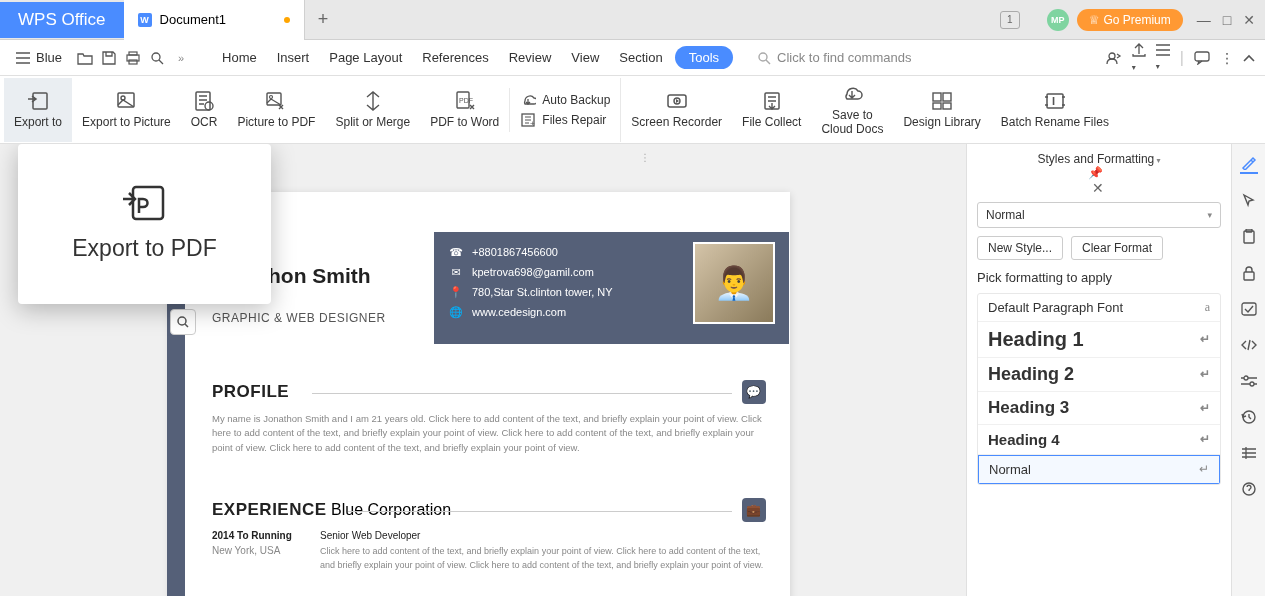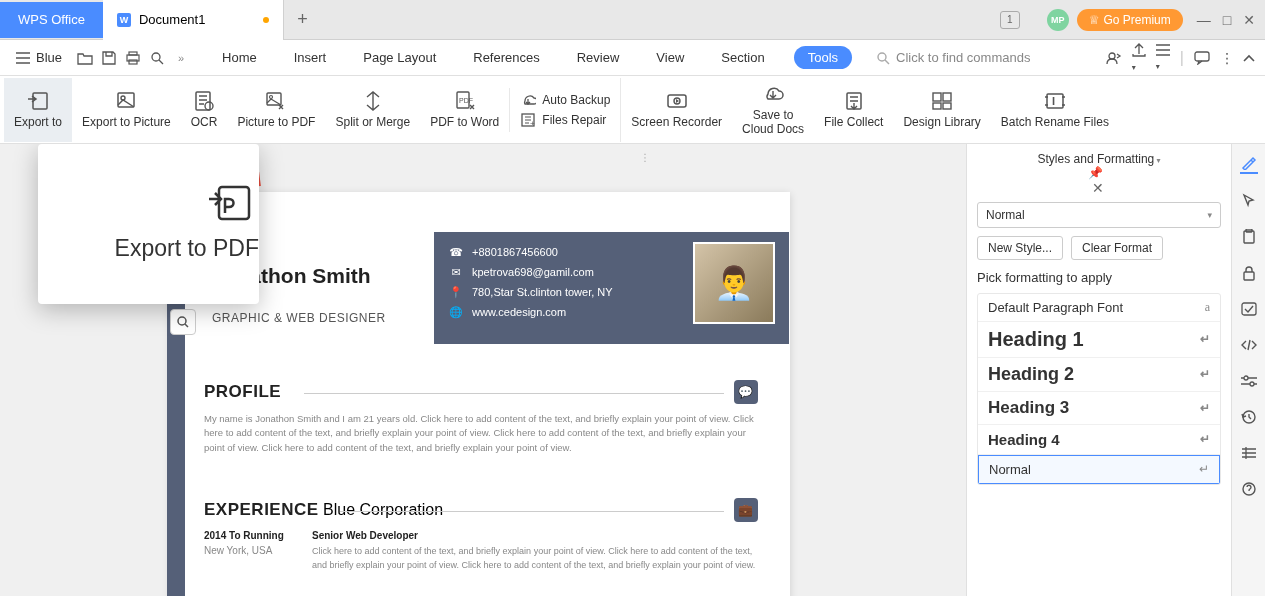--- a/index.html
+++ b/index.html
@@ -1,38 +1,38 @@
 <!DOCTYPE html>
 <html><head>
 <meta charset="utf-8">
 <style>
 * { margin: 0; padding: 0; box-sizing: border-box; font-family: -apple-system, BlinkMacSystemFont, "Segoe UI", Arial, sans-serif; }
 body { width: 1265px; height: 596px; background: #f5f5f5; overflow: hidden; position: relative; }
 
 
 .titlebar { height: 40px; background: #e8e8e8; display: flex; align-items: center; border-bottom: 1px solid #d0d0d0; }
-.tab-app { height: 36px; padding: 0 18px; background: #4a8cff; color: white; display: flex; align-items: center; font-size: 13px; }
+.tab-app { height: 36px; padding: 0 18px; background: #4a8cff; color: white; display: flex; align-items: center; font-size: 17px; }
 .tab-doc { height: 40px; padding: 0 14px; background: white; display: flex; align-items: center; font-size: 13px; gap: 8px; border-right: 1px solid #d0d0d0; }
 .tab-doc .doc-icon { width: 14px; height: 14px; background: #4a8cff; border-radius: 2px; display: flex; align-items: center; justify-content: center; color: white; font-size: 9px; font-weight: bold; }
 .tab-doc .dot { width: 6px; height: 6px; background: #ffa500; border-radius: 50%; margin-left: 50px; }
 .tab-add { width: 36px; height: 40px; display: flex; align-items: center; justify-content: center; color: #666; font-size: 18px; }
 .titlebar-right { margin-left: auto; display: flex; align-items: center; gap: 8px; padding-right: 10px; }
 .badge-1 { width: 20px; height: 18px; border: 1px solid #aaa; border-radius: 3px; display: flex; align-items: center; justify-content: center; font-size: 10px; color: #666; }
 .avatar-mp { width: 22px; height: 22px; background: #7fd4a0; color: white; border-radius: 50%; display: flex; align-items: center; justify-content: center; font-size: 9px; font-weight: bold; margin-left: 19px; }
 .go-premium { background: #ff9933; color: white; border-radius: 14px; padding: 4px 12px; font-size: 12px; display: flex; align-items: center; gap: 4px; }
 .go-premium::before { content: "♕"; }
 .window-controls { display: flex; gap: 12px; color: #666; margin-left: 6px; }
 .window-controls span { font-size: 14px; cursor: pointer; }
 
 
 .menubar { height: 36px; background: white; display: flex; align-items: center; padding: 0 10px; border-bottom: 1px solid #e0e0e0; gap: 4px; }
 .hamburger { display: flex; align-items: center; gap: 6px; font-size: 13px; color: #333; padding: 0 6px; }
 .quick-icons { display: flex; gap: 6px; align-items: center; margin-left: 4px; }
 .quick-icons .qi { width: 18px; height: 18px; color: #555; display: flex; align-items: center; justify-content: center; }
-.menu-items { display: flex; gap: 21px; margin-left: 20px; font-size: 13px; color: #333; }
+.menu-items { display: flex; gap: 4px; margin-left: 20px; font-size: 13px; color: #333; }
 .menu-items .mi { padding: 4px 8px; cursor: pointer; }
 .menu-items .mi.active { background: #4a8cff; color: white; border-radius: 12px; padding: 4px 14px; }
 .search-box { margin-left: 20px; display: flex; align-items: center; gap: 6px; color: #888; font-size: 13px; }
 .menubar-right { margin-left: auto; display: flex; gap: 10px; align-items: center; color: #555; }
 .menubar-right .ri { font-size: 14px; }
 
 
 .ribbon { height: 68px; background: white; display: flex; align-items: center; border-bottom: 1px solid #e0e0e0; padding: 0 4px; }
 .ribbon-item { display: flex; flex-direction: column; align-items: center; justify-content: center; padding: 4px 10px; cursor: pointer; font-size: 12px; color: #333; height: 64px; }
 .ribbon-item.highlighted { background: #eaeef2; }
@@ -40,50 +40,50 @@
 .ribbon-item .ri-label { text-align: center; line-height: 1.15; }
 .ribbon-group { display: flex; flex-direction: column; justify-content: flex-start; padding: 4px 10px; gap: 4px; border-left: 1px solid #e8e8e8; }
 .ribbon-group .rg-row { display: flex; align-items: center; gap: 6px; font-size: 12px; color: #333; }
 .ribbon-group .rg-row .rg-icon { width: 16px; height: 16px; color: #555; display: flex; align-items: center; justify-content: center; }
 
 
 .main { display: flex; height: calc(596px - 40px - 36px - 68px); }
 .canvas { flex: 1; background: #f0f0f0; position: relative; overflow: hidden; }
 
 
-.popup { position: absolute; left: 38px; top: 0px; width: 221px; height: 160px; background: white; border-radius: 4px; box-shadow: 0 6px 24px rgba(0,0,0,0.25); display: flex; flex-direction: column; align-items: flex-end; justify-content: center; z-index: 10; }
+.popup { position: absolute; left: 18px; top: 0px; width: 253px; height: 160px; background: white; border-radius: 4px; box-shadow: 0 6px 24px rgba(0,0,0,0.25); display: flex; flex-direction: column; align-items: center; justify-content: center; z-index: 10; }
 .popup .p-icon { width: 56px; height: 40px; margin-bottom: 10px; }
 .popup .p-text { font-size: 23px; color: #333; text-align: center; line-height: 1.35; }
 .red-arrow { position: absolute; left: 160px; top: -10px; width: 110px; height: 60px; z-index: 9; }
 
 
 .doc { position: absolute; left: 170px; top: 48px; width: 620px; height: 410px; background: white; box-shadow: 0 2px 8px rgba(0,0,0,0.15); }
 .doc-sidebar-tab { position: absolute; left: -3px; top: 0; width: 18px; height: 100%; background: #556078; }
 .doc-zoom-icon { position: absolute; left: 0px; top: 117px; width: 26px; height: 26px; background: white; border: 1px solid #ccc; border-radius: 4px; display: flex; align-items: center; justify-content: center; color: #555; z-index: 2; }
 
 .resume-header { position: absolute; left: 264px; top: 40px; width: 355px; height: 112px; background: #556078; display: flex; }
 .resume-contact { padding: 14px 16px; flex: 1; color: white; font-size: 11px; display: flex; flex-direction: column; gap: 8px; }
 .resume-contact .rc-row { display: flex; gap: 10px; align-items: center; }
 .resume-contact .rc-icon { width: 12px; height: 12px; display: flex; align-items: center; justify-content: center; }
 .resume-photo { width: 82px; height: 82px; background: linear-gradient(135deg, #d4c4a8, #8a7a5a); margin: 10px 14px 0 4px; border: 2px solid white; display:flex; align-items:center; justify-content:center; font-size:32px; }
 
 .resume-name { position: absolute; left: 42px; top: 72px; font-size: 21px; font-weight: bold; color: #222; }
 .resume-role { position: absolute; left: 42px; top: 119px; font-size: 12px; color: #555; letter-spacing: 0.5px; }
 
-.section { position: absolute; left: 34px; width: 560px; }
+.section { position: absolute; left: 42px; width: 560px; }
 .section-title { font-size: 17px; font-weight: bold; color: #222; letter-spacing: 0.5px; display: inline-block; }
 .section-line { border-top: 1px solid #ccc; position: absolute; top: 11px; height: 1px; }
 .section-badge { width: 24px; height: 24px; background: #556078; border-radius: 4px; position: absolute; right: 6px; top: -2px; display: flex; align-items: center; justify-content: center; color: white; font-size: 12px; }
 .section-body { font-size: 9.5px; color: #888; line-height: 1.5; margin-top: 10px; }
 .exp-row { display: flex; gap: 18px; font-size: 10px; margin-top: 10px; }
 .exp-left { width: 90px; }
 .exp-left .el-date { font-weight: bold; color: #222; }
 .exp-left .el-loc { color: #888; margin-top: 4px; }
 .exp-right { flex: 1; }
-.exp-right .er-title { font-weight: bold; color: #222; }
+.exp-right .er-title { font-weight: normal; color: #222; }
 .exp-right .er-body { color: #888; font-size: 9px; line-height: 1.5; margin-top: 4px; }
 
 
 .scroll-dots { position: absolute; right: 316px; top: 8px; color: #aaa; font-size: 10px; }
 .scroll-dots2 { position: absolute; right: 316px; bottom: 6px; color: #aaa; font-size: 10px; }
 
 
 .sidepanel { width: 265px; background: white; border-left: 1px solid #e0e0e0; padding: 8px 10px; display: flex; flex-direction: column; position: relative; }
 .sp-header { display: flex; align-items: center; font-size: 12px; color: #333; margin-bottom: 8px; flex-direction: column; }
 .sp-header .sp-title { flex: 1; }
@@ -305,35 +305,35 @@
           <rect x="3" y="4" width="18" height="12" rx="2" fill="none" stroke="#555" stroke-width="1.5"></rect>
           <circle cx="12" cy="10" r="3" fill="none" stroke="#555" stroke-width="1.4"></circle>
           <path d="M11 8v4l3-2z" fill="#555"></path>
         </svg>
       </div>
       <div class="ri-label">Screen Recorder</div>
     </div>
     <div class="ribbon-item">
       <div class="ri-icon">
         <svg width="22" height="20">
-          <path d="M6 10a6 6 0 0111-3 4 4 0 010 8H6a4 4 0 010-5z" fill="none" stroke="#555" stroke-width="1.5"></path>
-          <path d="M11 7v6M8 11l3 3 3-3" fill="none" stroke="#555" stroke-width="1.4"></path>
-        </svg>
-      </div>
-      <div class="ri-label">Save to<br>Cloud Docs</div>
-    </div>
-    <div class="ribbon-item">
-      <div class="ri-icon">
-        <svg width="22" height="20">
           <rect x="4" y="2" width="14" height="16" rx="1" fill="none" stroke="#555" stroke-width="1.5"></rect>
           <path d="M7 6h8M7 10h8" stroke="#555" stroke-width="1.3"></path>
           <path d="M11 12v6M8 15l3 3 3-3" fill="none" stroke="#555" stroke-width="1.4"></path>
         </svg>
       </div>
       <div class="ri-label">File Collect</div>
+    </div>
+    <div class="ribbon-item">
+      <div class="ri-icon">
+        <svg width="22" height="20">
+          <path d="M6 10a6 6 0 0111-3 4 4 0 010 8H6a4 4 0 010-5z" fill="none" stroke="#555" stroke-width="1.5"></path>
+          <path d="M11 7v6M8 11l3 3 3-3" fill="none" stroke="#555" stroke-width="1.4"></path>
+        </svg>
+      </div>
+      <div class="ri-label">Save to<br>Cloud Docs</div>
     </div>
     <div class="ribbon-item">
       <div class="ri-icon">
         <svg width="22" height="20">
           <rect x="2" y="2" width="8" height="8" fill="none" stroke="#555" stroke-width="1.4"></rect>
           <rect x="12" y="2" width="8" height="8" fill="none" stroke="#555" stroke-width="1.4"></rect>
           <rect x="2" y="12" width="8" height="6" fill="none" stroke="#555" stroke-width="1.4"></rect>
           <rect x="12" y="12" width="8" height="6" fill="none" stroke="#555" stroke-width="1.4"></rect>
         </svg>
       </div>

